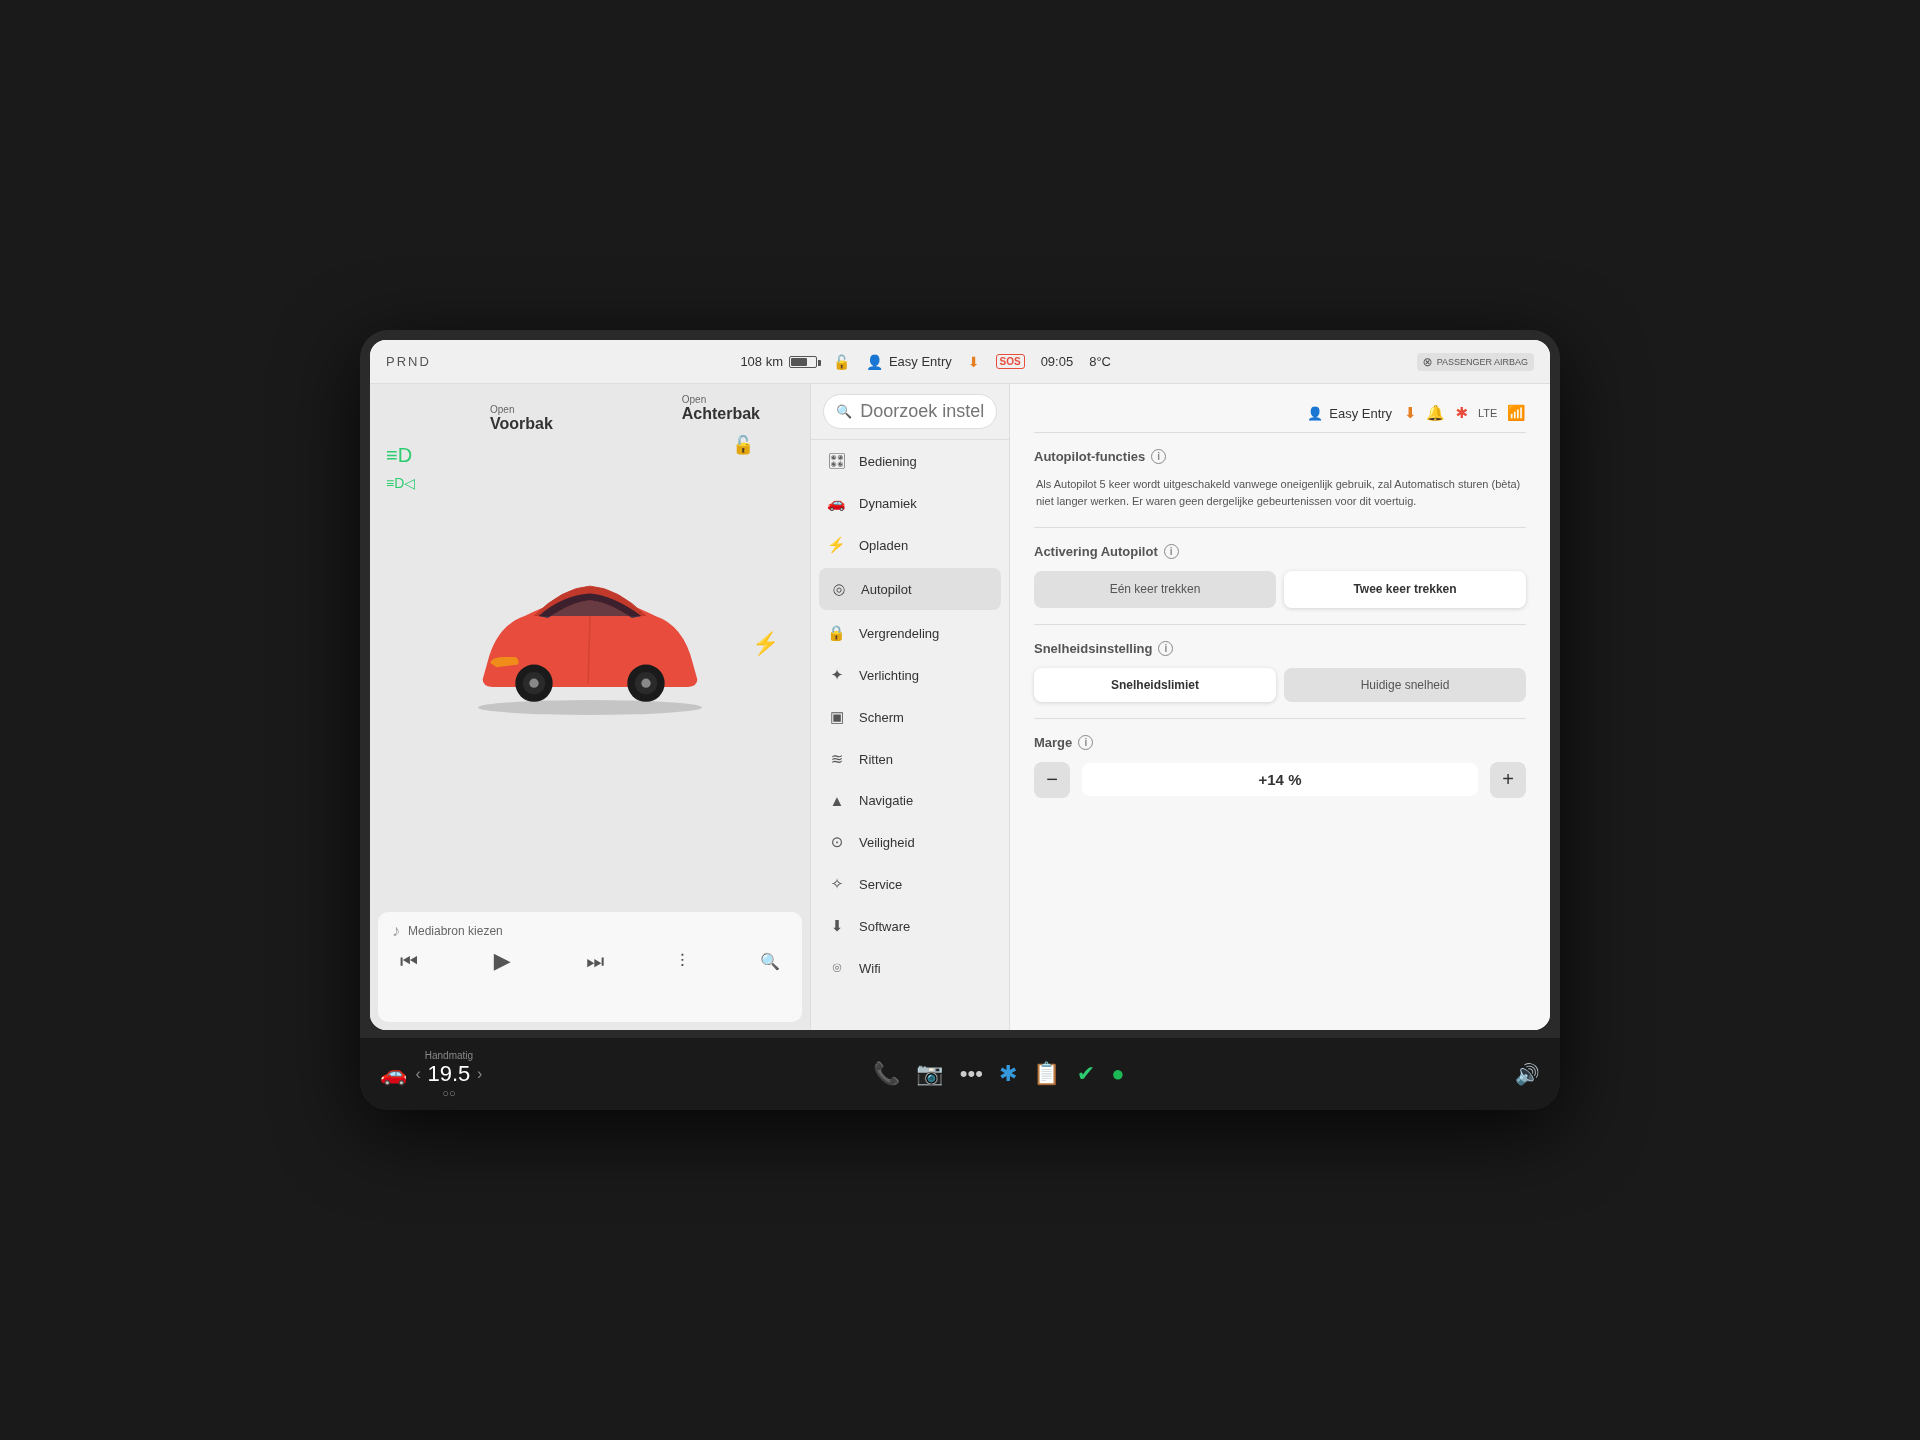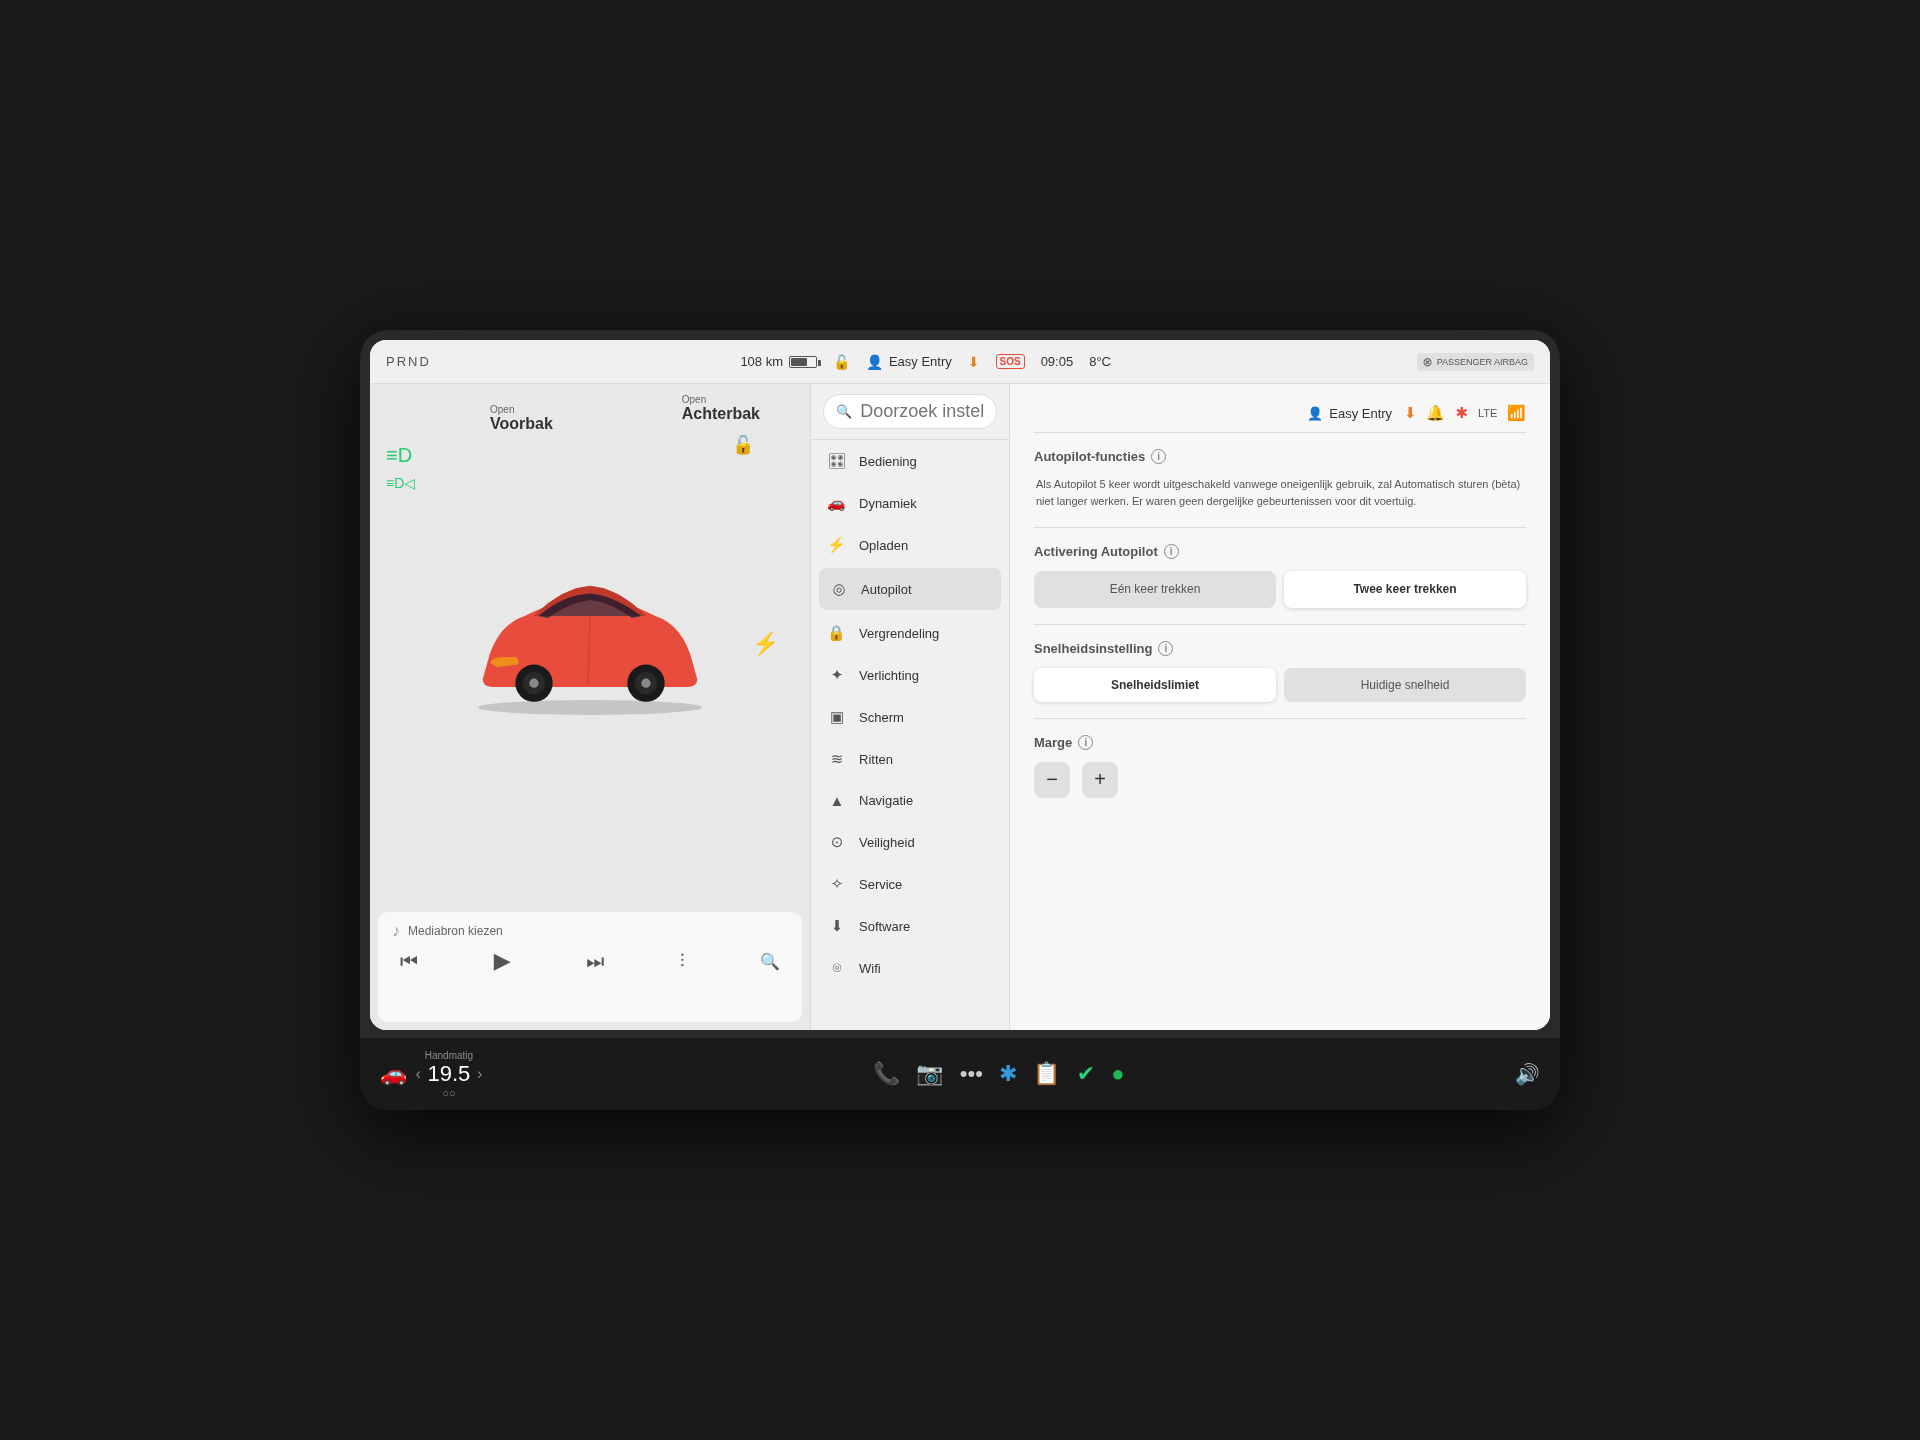--- a/index.html
+++ b/index.html
@@ -731,20 +731,21 @@
         <div class="divider"></div>
 
         <div class="section-title">
           <span>Marge</span>
           <span class="info-circle">i</span>
         </div>
 
 
         <div class="stepper-row">
           <button class="stepper-btn">−</button>
+          <div class="stepper-value">+14 %</div>
           <button class="stepper-btn">+</button>
         </div>
 
       </div>
     </div>
   </div>
 
   <div class="taskbar">
     <div class="taskbar-left">
       <span class="car-icon-taskbar">🚗</span>

